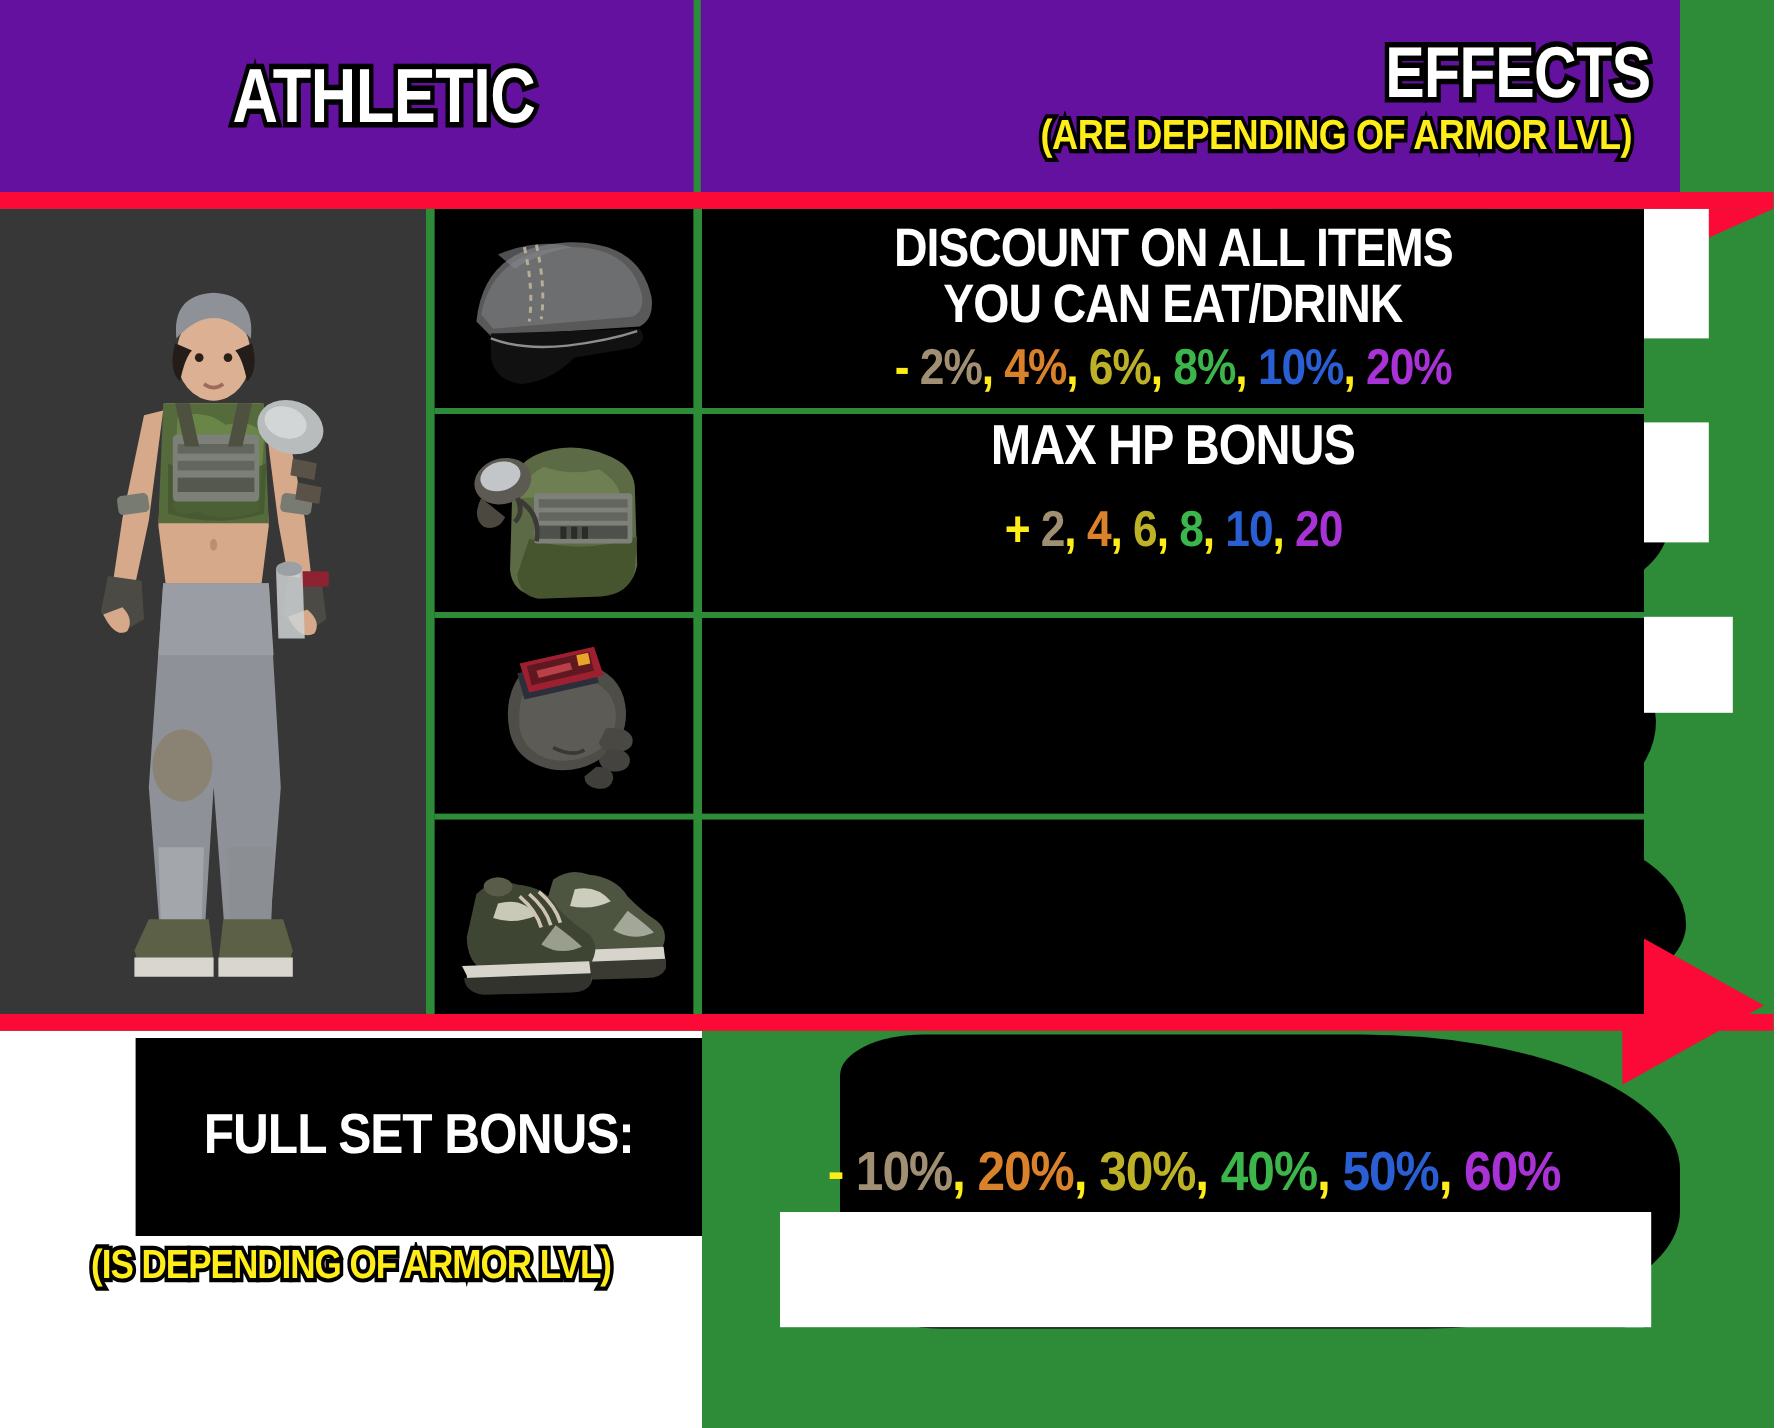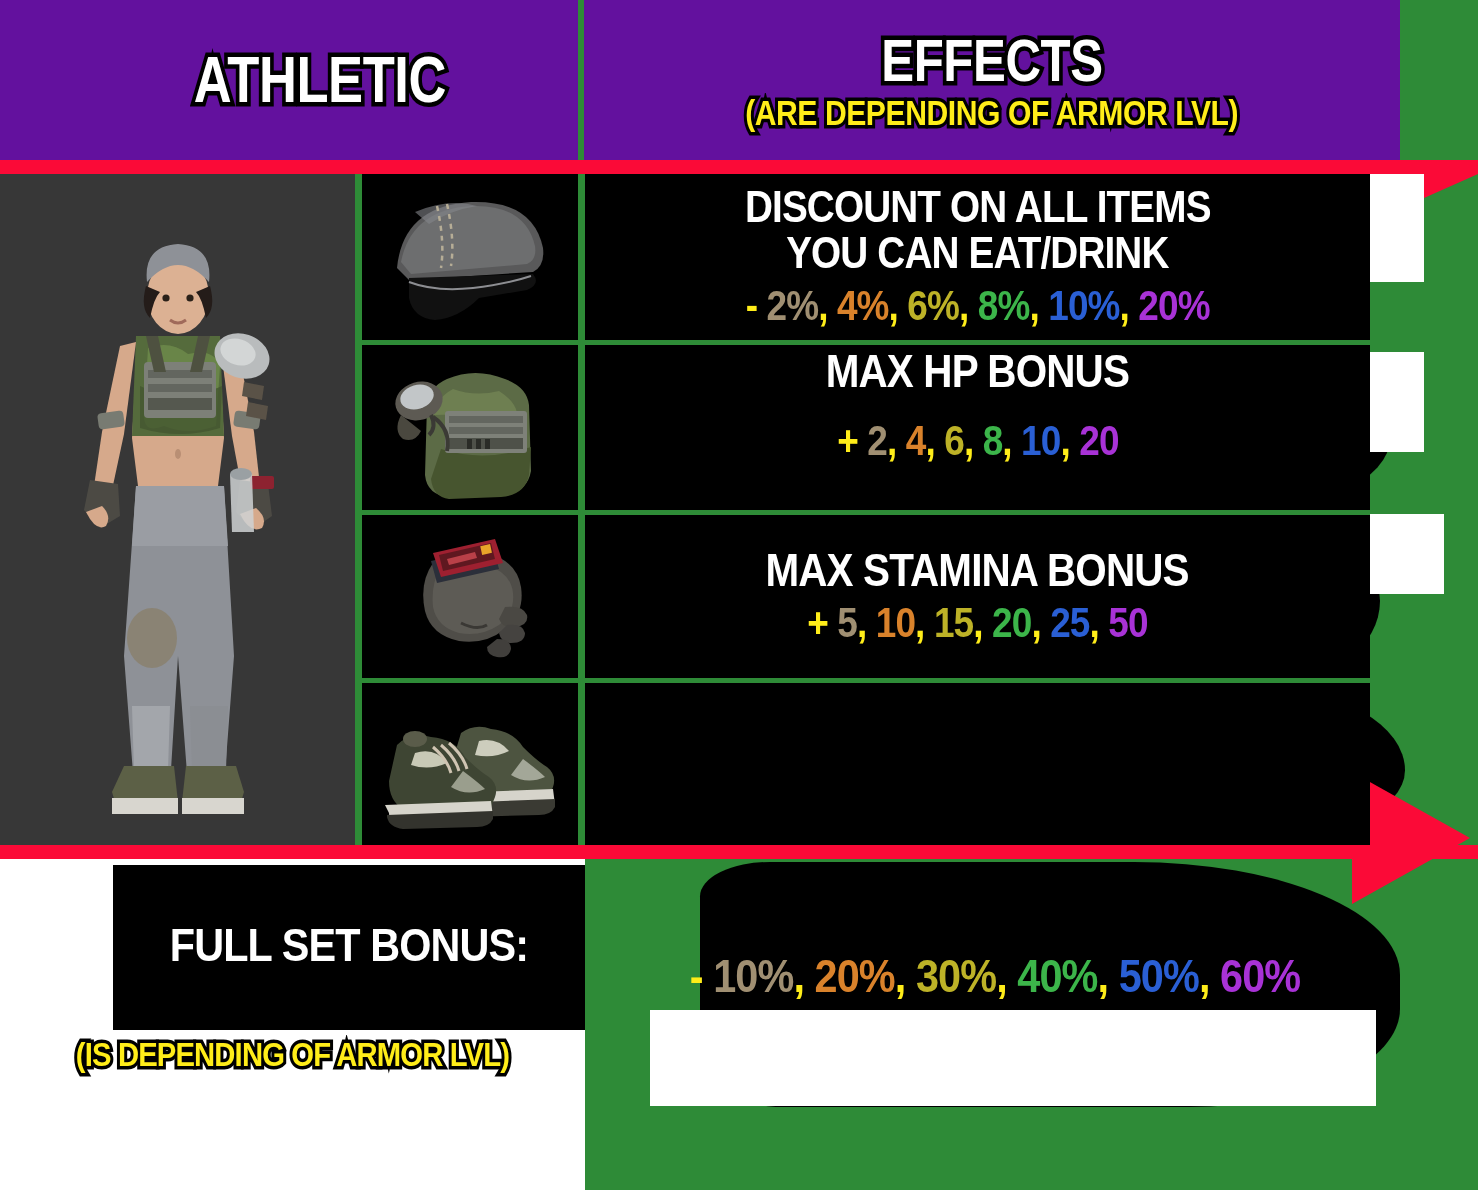--- a/index.html
+++ b/index.html
@@ -26,21 +26,21 @@
   .header{
     position:absolute;left:0;top:0;width:1478px;height:160px;
   }
   .hdr-cell{
     position:absolute;top:0;height:160px;
     background:#63119e;
     display:flex;flex-direction:column;
     align-items:center;justify-content:center;
   }
   .hdr-left{left:0;width:640px;}
-  .hdr-right{left:584px;width:816px;}
+  .hdr-right{left:584px;width:816px;align-items:flex-end;}
   .hdr-title{
     font-size:64px;color:#fff;
     -webkit-text-stroke:9px #000;paint-order:stroke fill;
     transform:scaleX(0.82);
   }
   .hdr-title.small{font-size:60px;}
   .hdr-sub{
     font-size:35px;color:#ffed19;margin-top:4px;
     -webkit-text-stroke:7px #000;paint-order:stroke fill;
     transform:scaleX(0.86);
@@ -361,32 +361,20 @@
         <span class="sgn">+</span>
         <span class="t0">2</span><span class="cm">,</span>
         <span class="t1">4</span><span class="cm">,</span>
         <span class="t2">6</span><span class="cm">,</span>
         <span class="t3">8</span><span class="cm">,</span>
         <span class="t4">10</span><span class="cm">,</span>
         <span class="t5">20</span>
       </div>
     </div>
 
-    <div class="eff-cell ef3" style="left:585px;">
-      <div class="eff-title">MAX STAMINA BONUS</div>
-      <div class="eff-vals">
-        <span class="sgn">+</span>
-        <span class="t0">5</span><span class="cm">,</span>
-        <span class="t1">10</span><span class="cm">,</span>
-        <span class="t2">15</span><span class="cm">,</span>
-        <span class="t3">20</span><span class="cm">,</span>
-        <span class="t4">25</span><span class="cm">,</span>
-        <span class="t5">50</span>
-      </div>
-    </div>
 
 
     <div class="rowline rl1"></div>
     <div class="rowline rl2"></div>
     <div class="rowline rl3"></div>
   </div>
 
   <div class="red-rule2"></div>
 
   <div class="whitebox wb1"></div>

